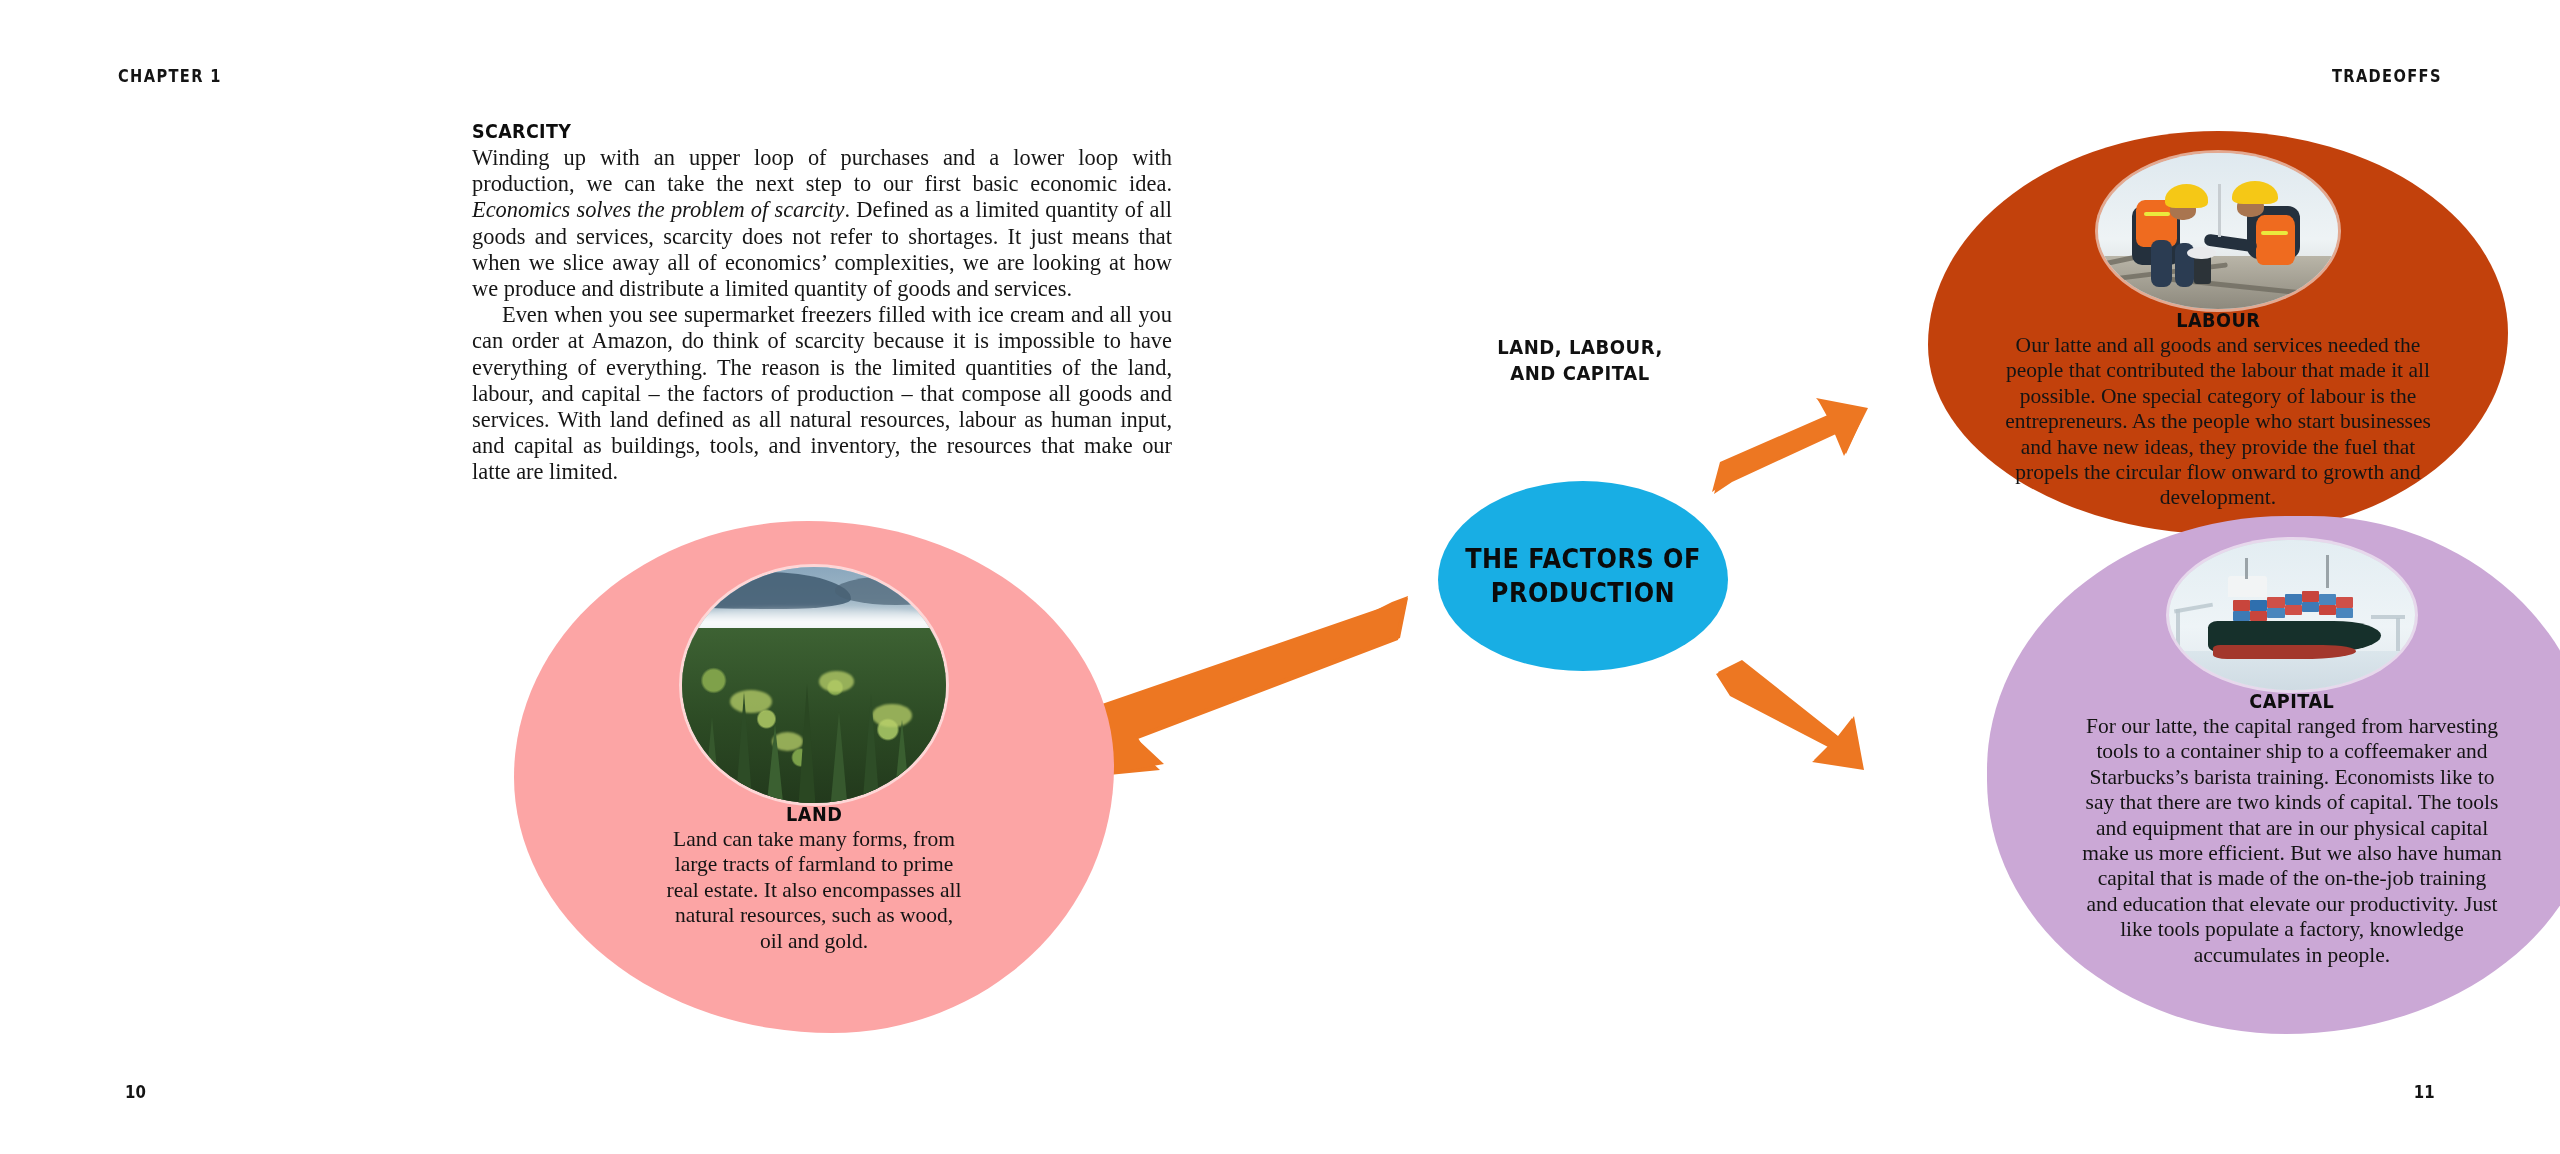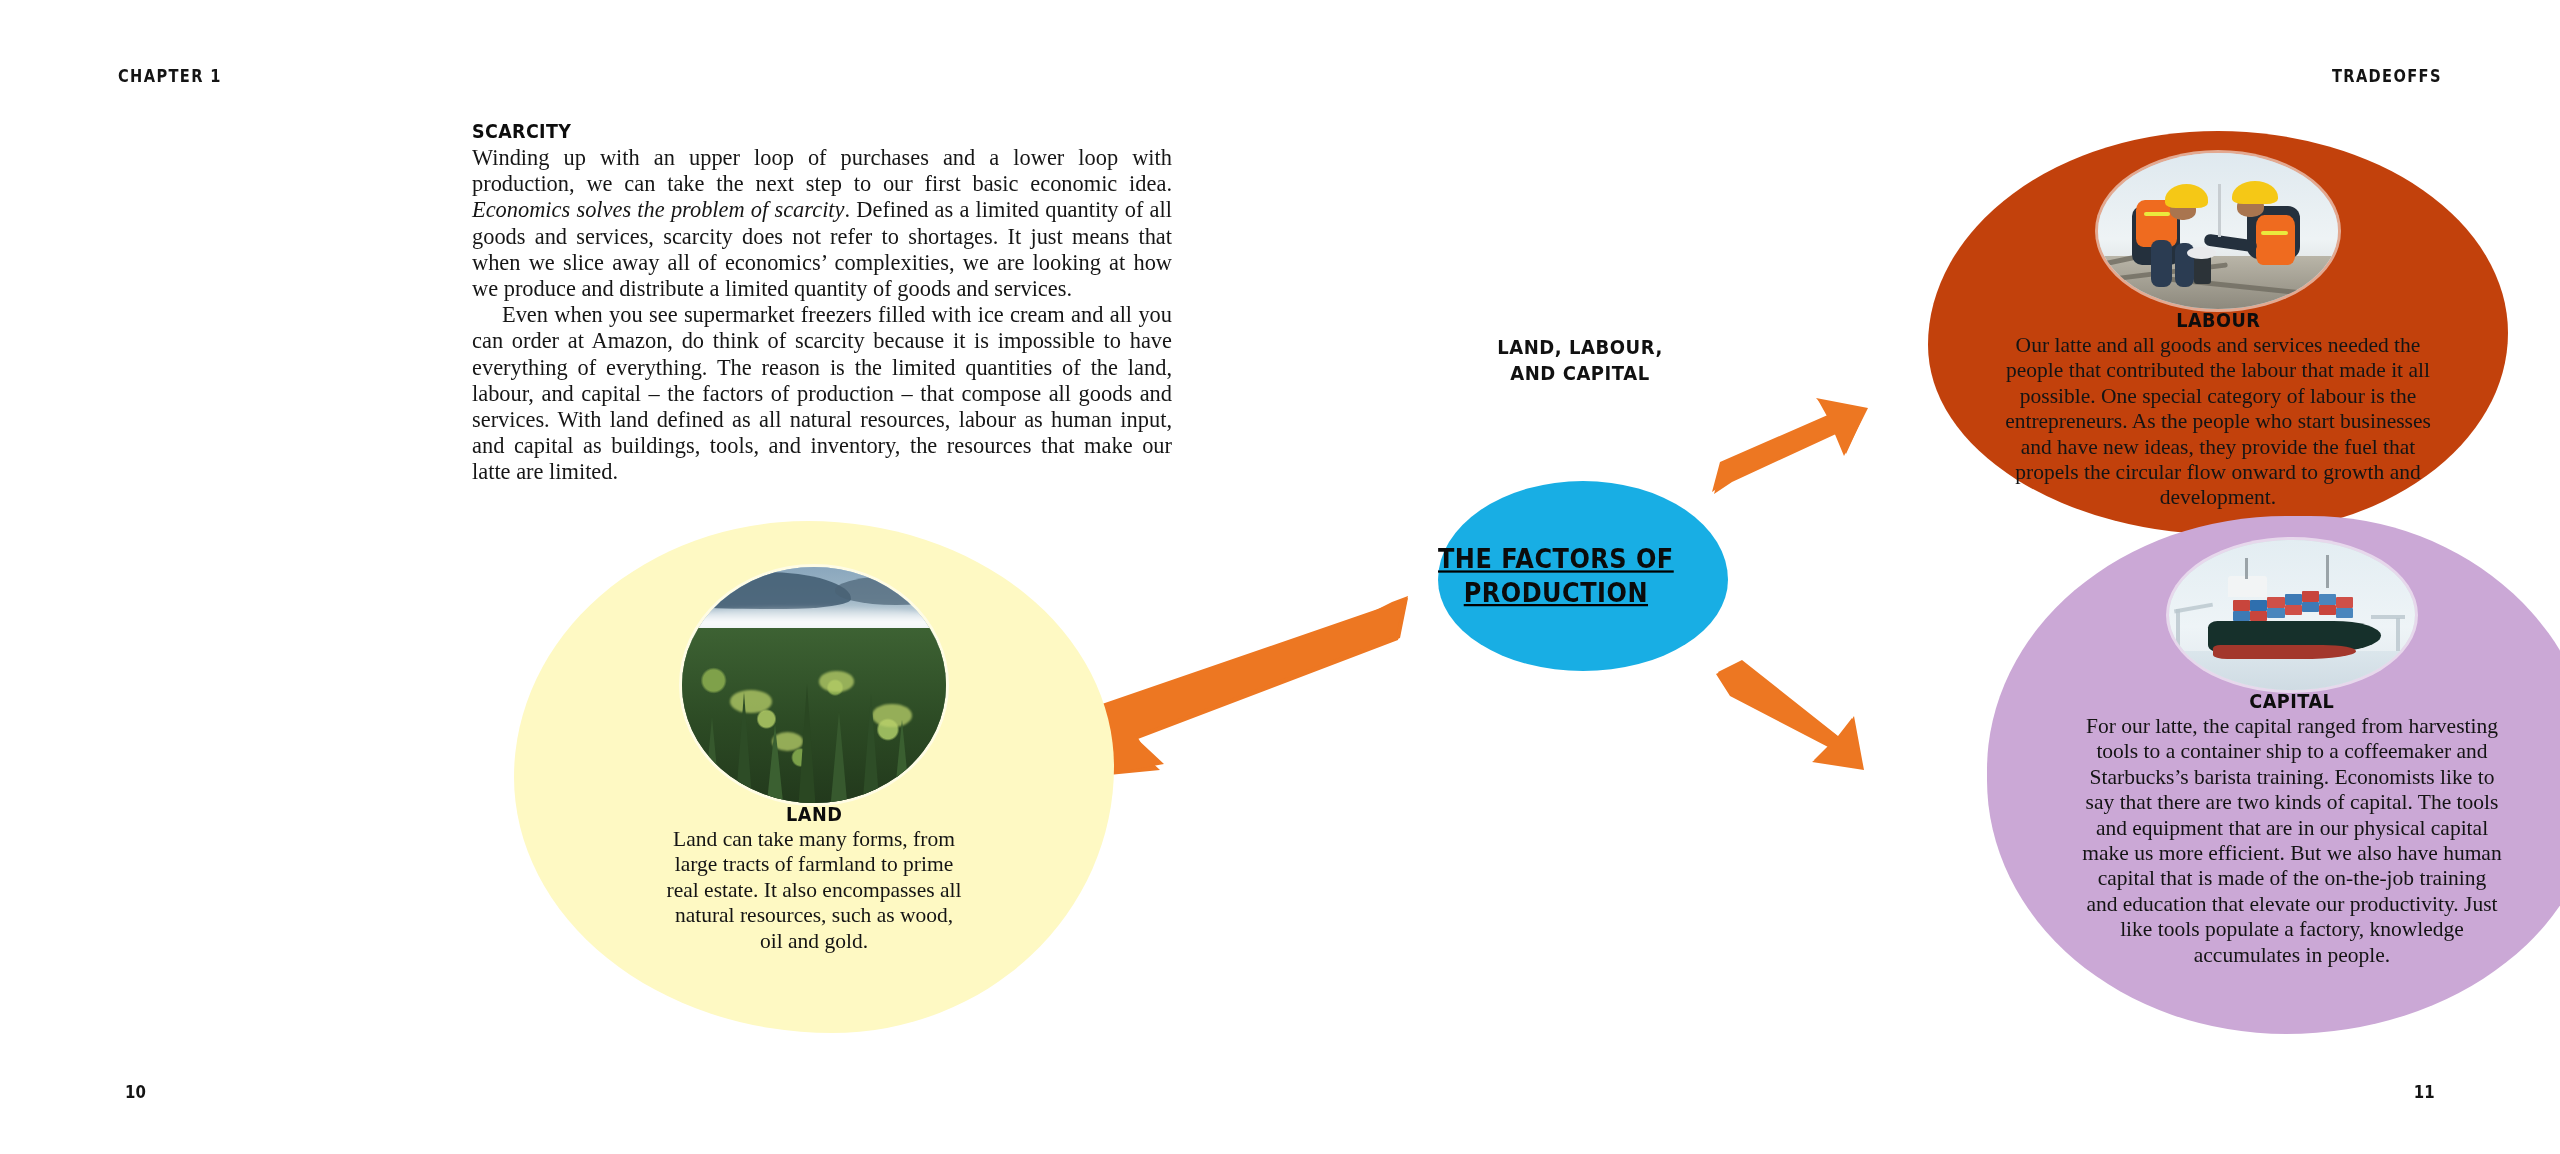--- a/index.html
+++ b/index.html
@@ -78,21 +78,21 @@
     color:#111;
     transform:scaleX(.9);
     transform-origin:center center;
   }
 
   .hub{
     position:absolute;
     left:1438px;top:481px;
     width:290px;height:190px;
     border-radius:50% 50% 50% 50%/52% 52% 48% 48%;
-    display:flex;align-items:center;justify-content:flex-start;text-decoration:underline;
+    display:flex;align-items:center;justify-content:center;
   }
   .hub-text{
     text-align:center;
     font-family:"DejaVu Sans",sans-serif;
     font-weight:700;
     font-size:24px;
     line-height:30px;
     letter-spacing:.5px;
     color:#0b0b0b;
     transform:scaleY(1.12);
@@ -248,21 +248,21 @@
     </svg>
   </div>
 
   <div class="hub" style="background:#18AEE4;">
     <div class="hub-text">
       <div>THE FACTORS OF</div>
       <div>PRODUCTION</div>
     </div>
   </div>
 
-  <div class="blob" id="blob-land" style="background:#fef9c3;">
+  <div class="blob" id="blob-land" style="background:#fca5a5;">
     <div class="blob-inner">
       <div class="photo" id="photo-land">
         <div class="forest">
           <div class="sky"></div>
           <div class="ridge"></div>
           <div class="ridge2"></div>
           <div class="mist"></div>
           <div class="canopy"></div>
           <div class="hl" style="left:18%;top:52%;width:16%;height:10%;"></div>
           <div class="hl" style="left:52%;top:44%;width:13%;height:9%;"></div>

